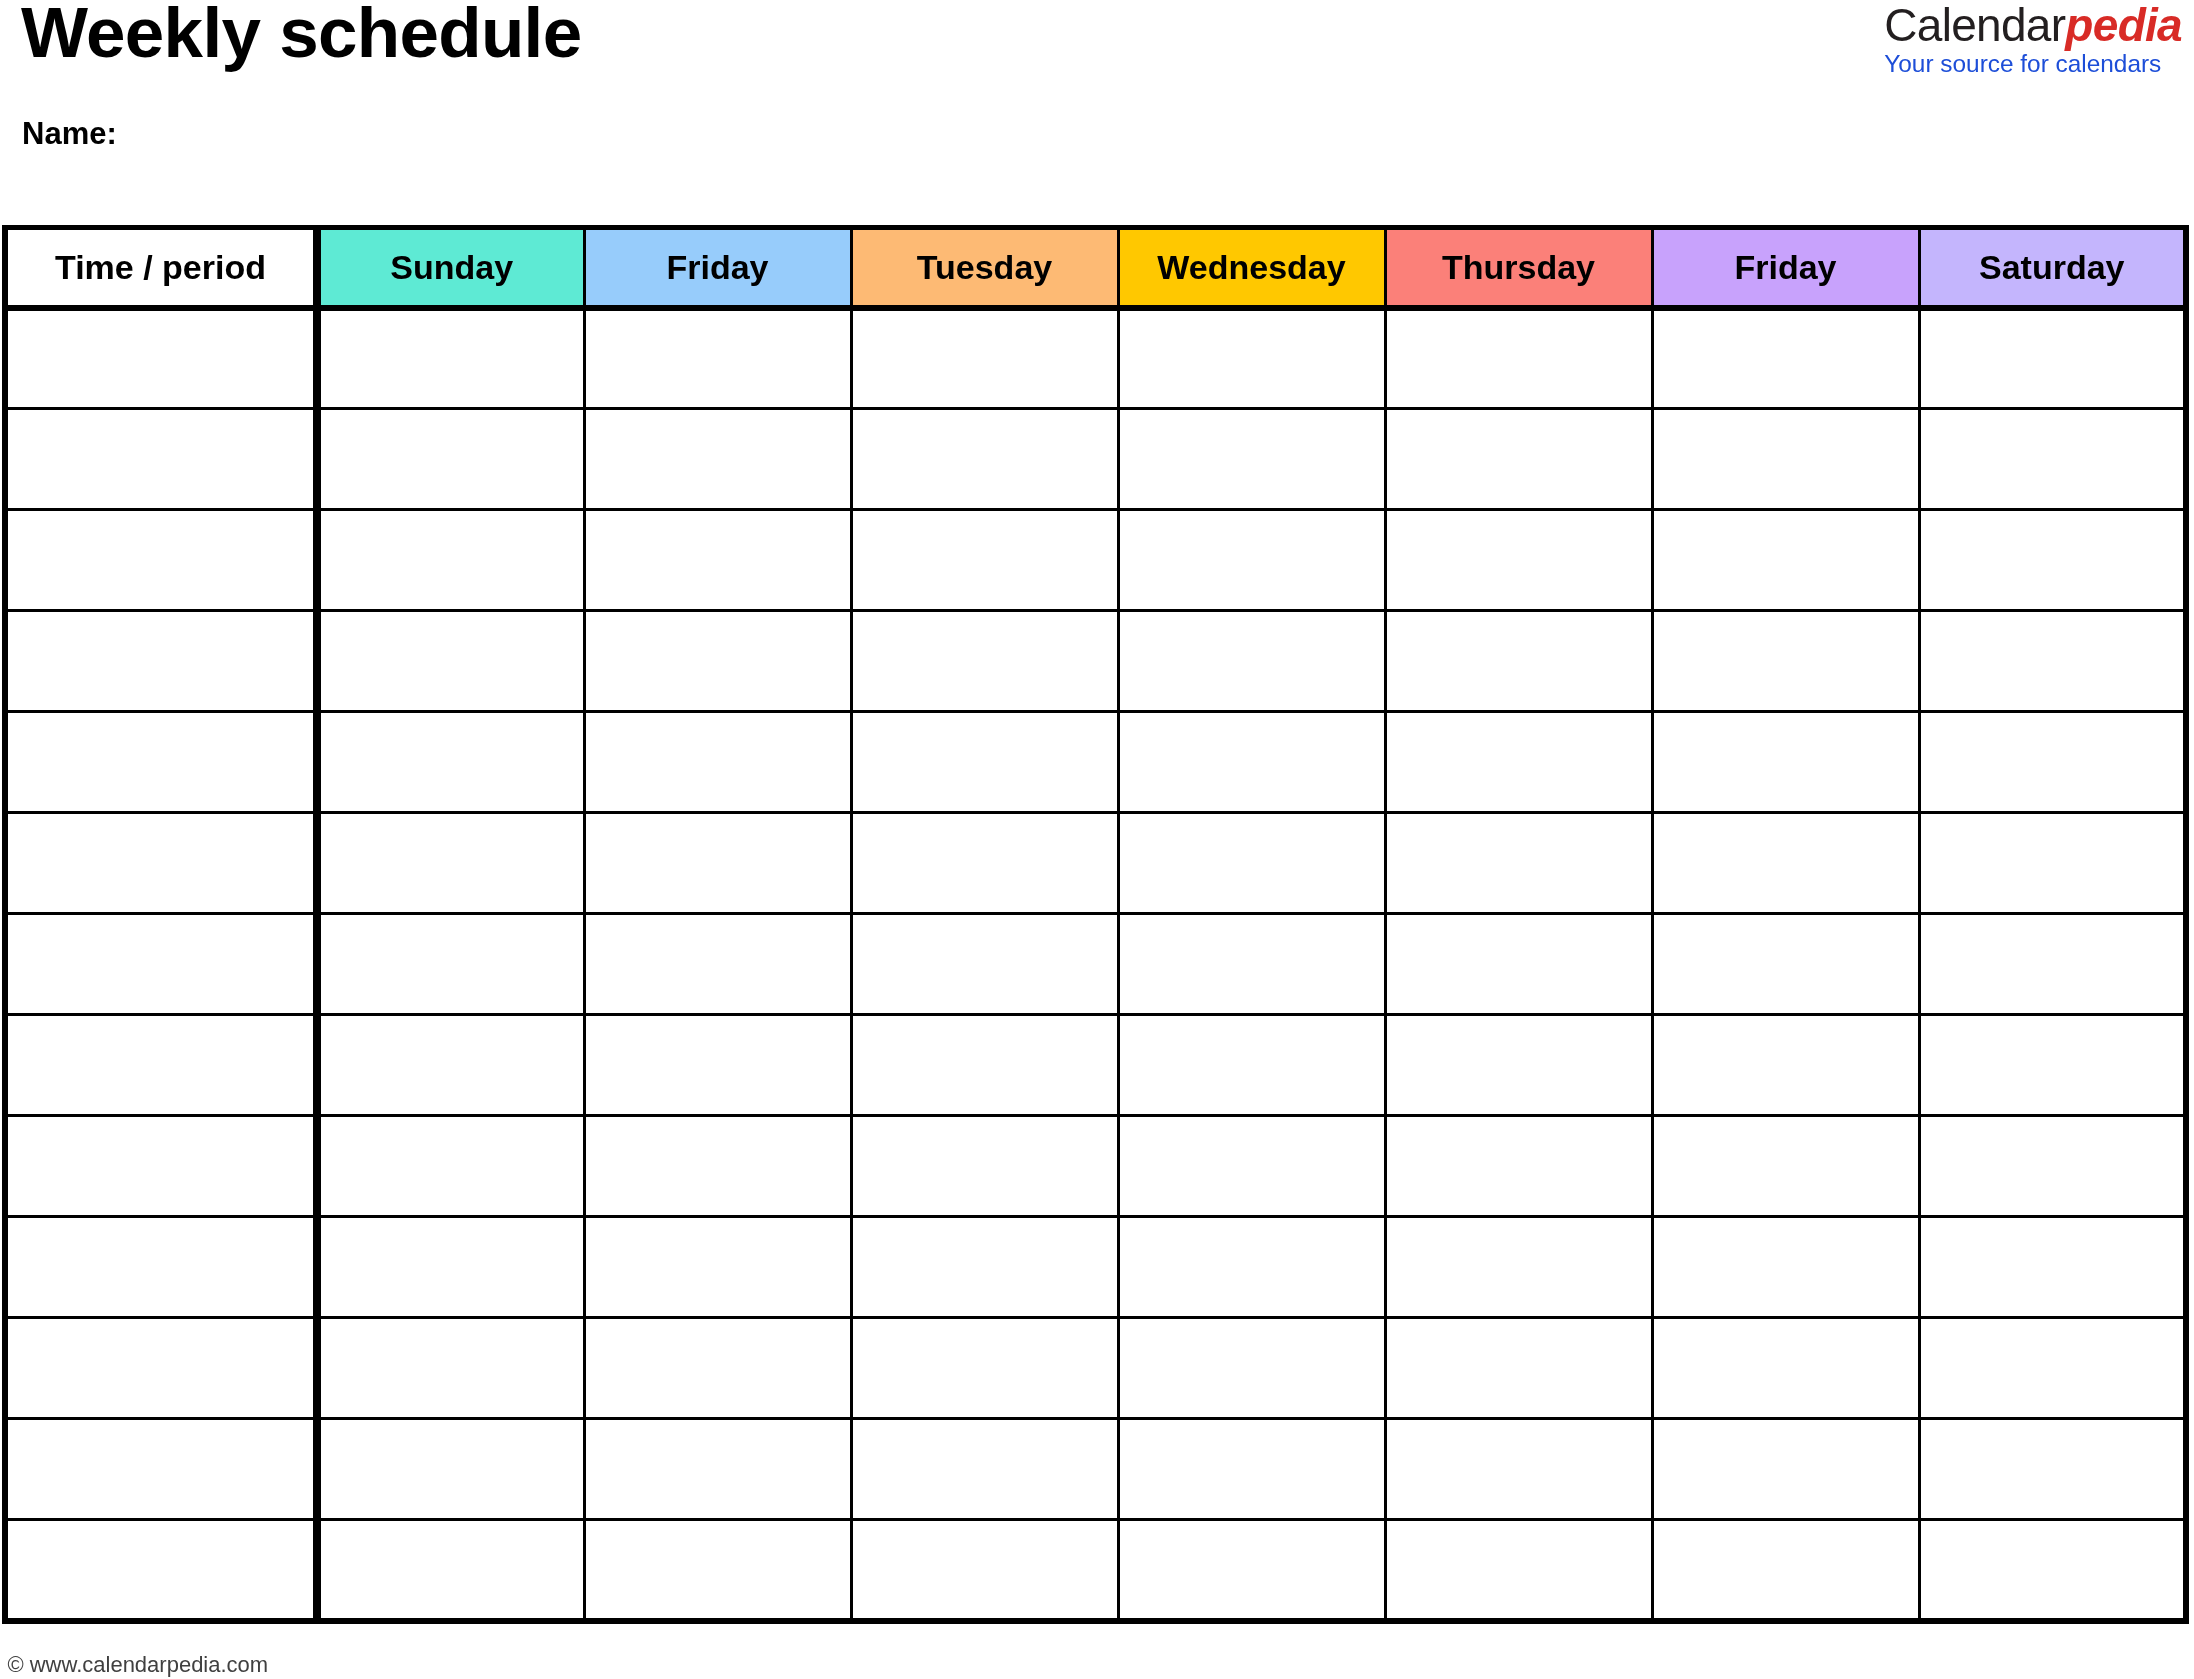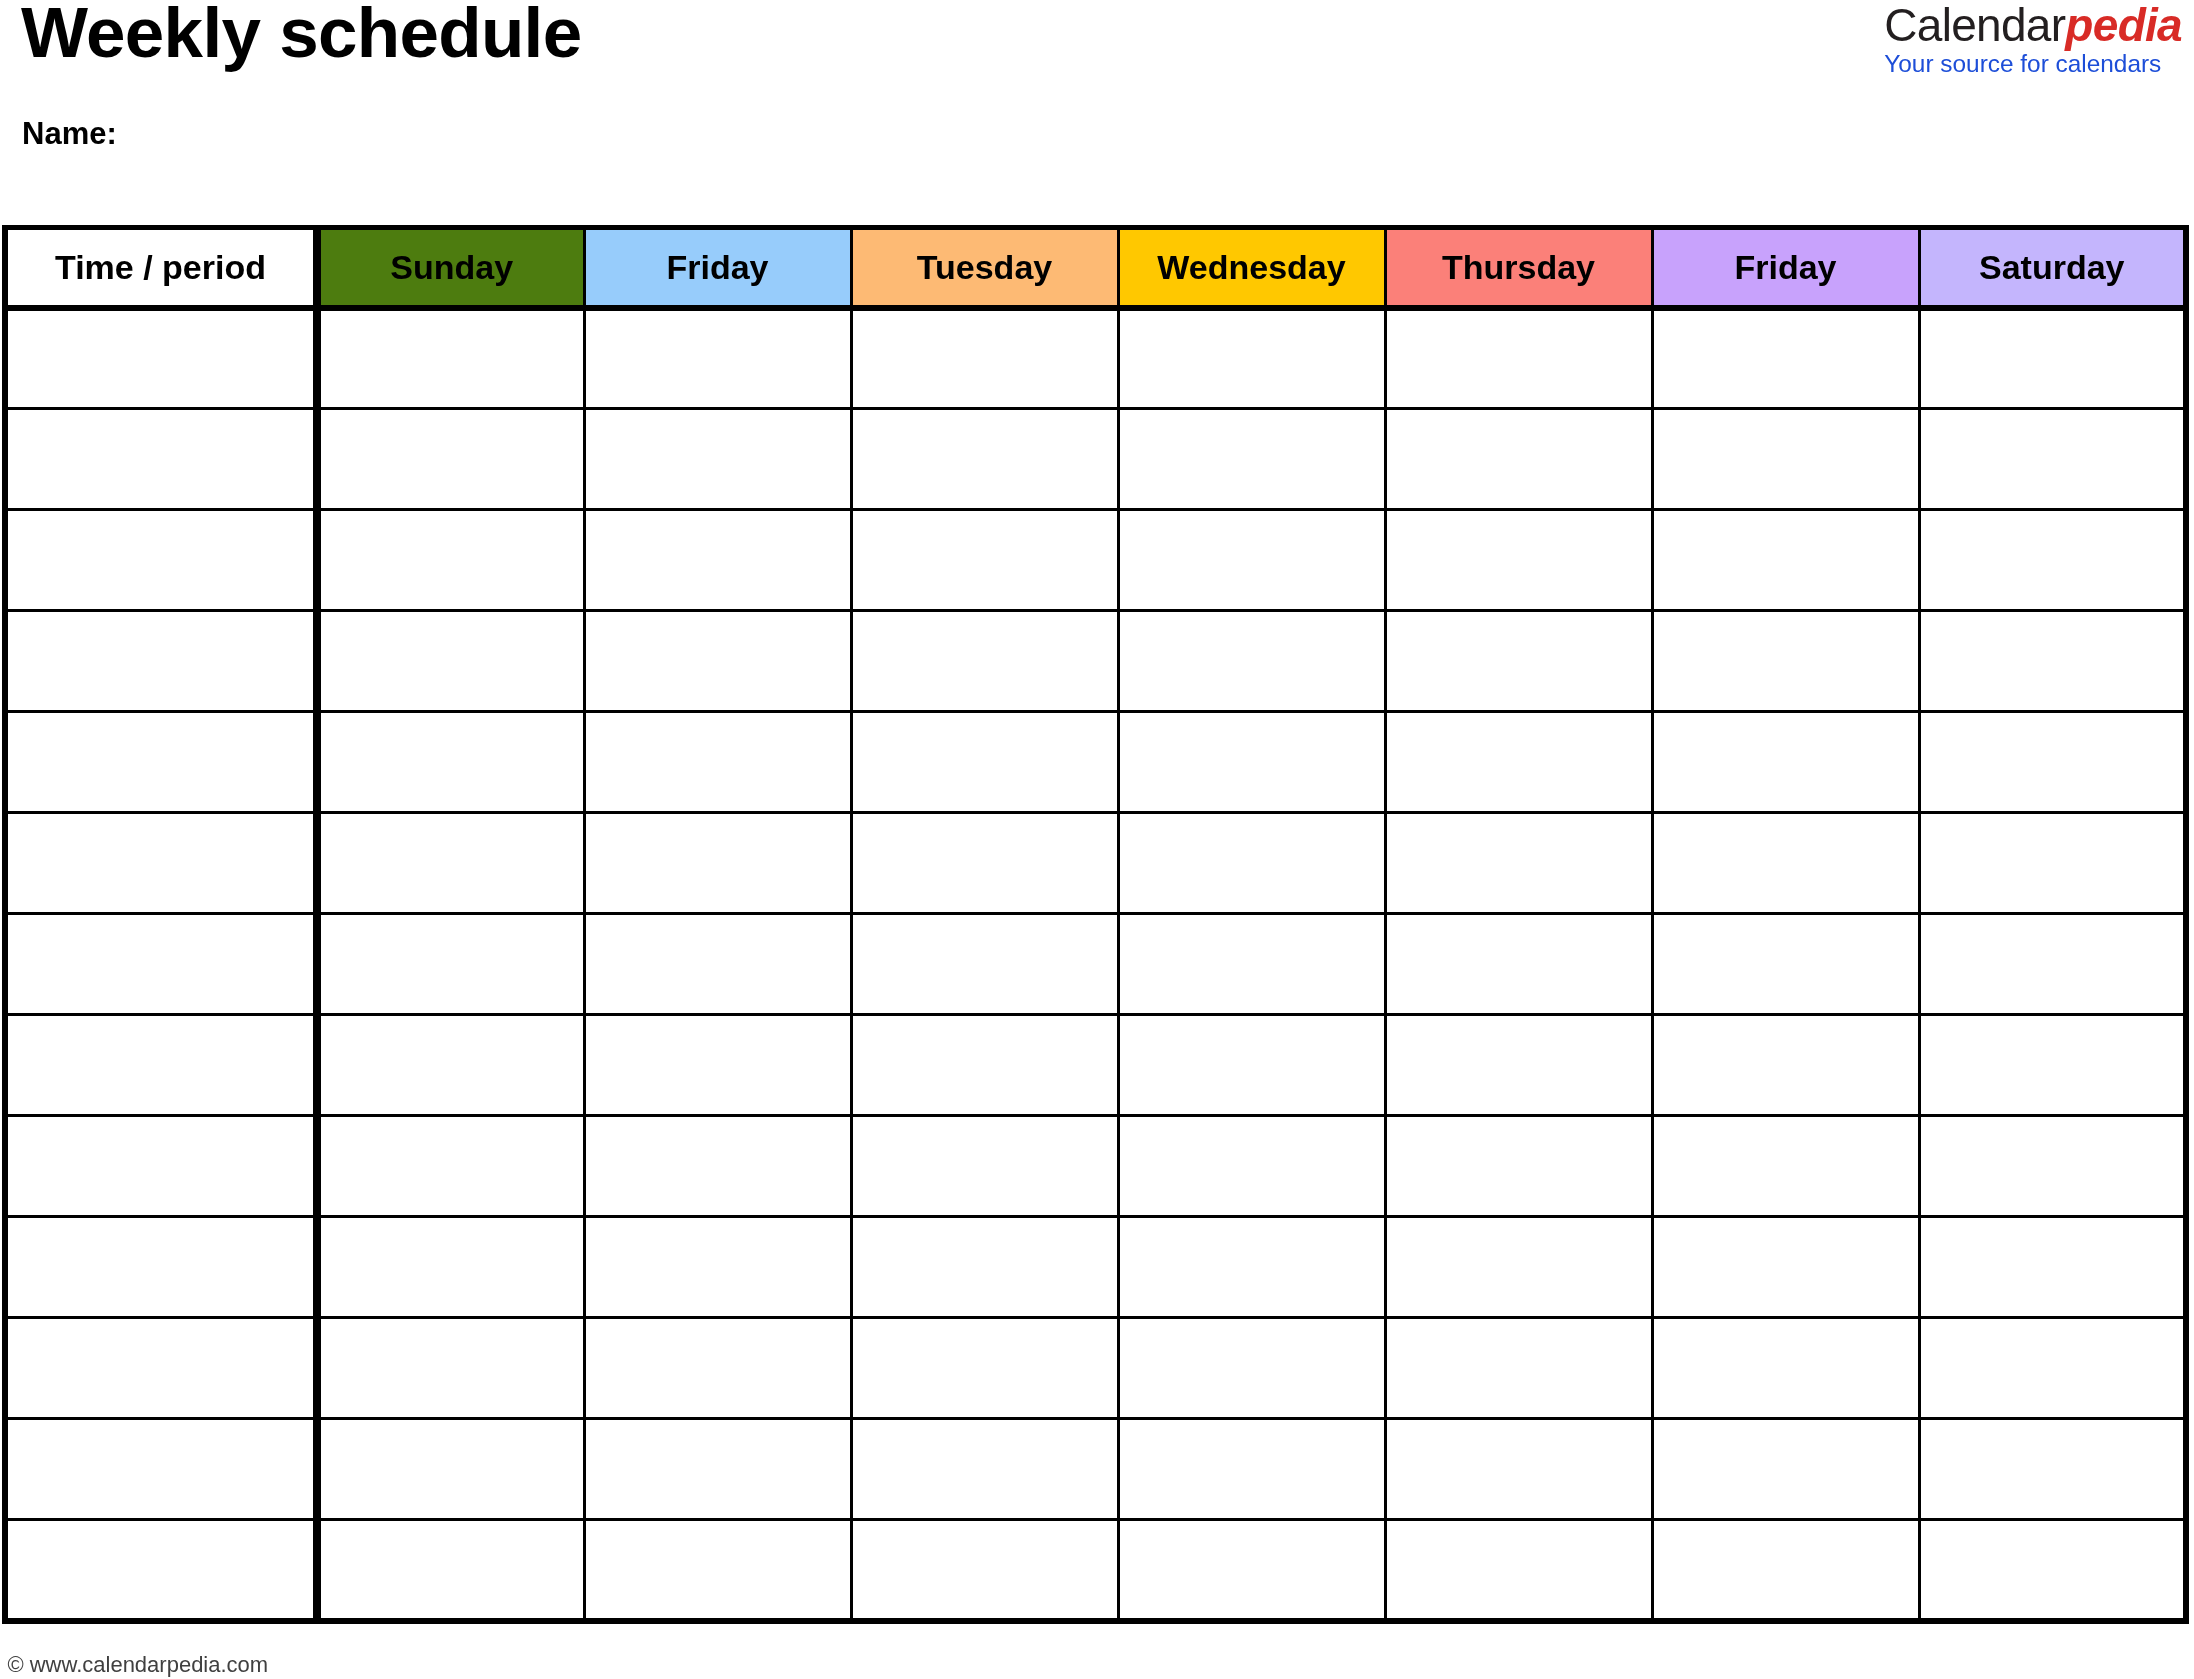--- a/index.html
+++ b/index.html
@@ -187,21 +187,21 @@
           <col class="c-day">
           <col class="c-day">
           <col class="c-day">
         <col class="c-day">
           <col class="c-day">
           <col class="c-day">
       </colgroup>
       <thead>
         <tr class="head-row">
           <th class="th-time">Time / period</th>
-        <th class="th-day" style="background: #4d7c0f;">Sunday</th>
+        <th class="th-day" style="background: #5eead4;">Sunday</th>
             <th class="th-day" style="background: rgb(151, 204, 251);">Friday</th>
             <th class="th-day" style="background: #fdba74;">Tuesday</th>
             <th class="th-day" style="background: rgb(255, 200, 0);">Wednesday</th>
             <th class="th-day" style="background: rgb(251, 128, 121);">Thursday</th>
             <th class="th-day" style="background: rgb(200, 162, 252); margin-left: 40px;">Friday</th>
             <th class="th-day th-last" style="background: #c4b5fd;">Saturday</th>
           </tr>
       </thead>
       <tbody>
           <tr class="body-row">

